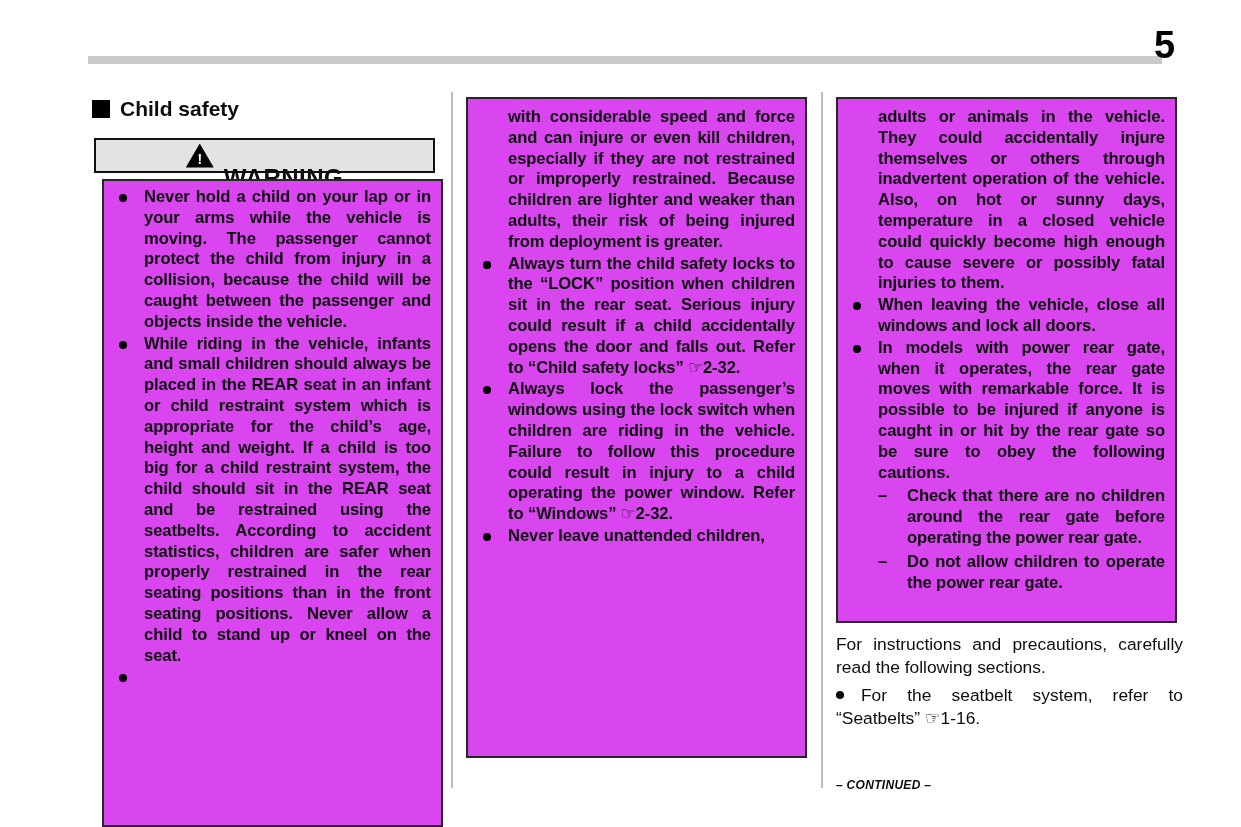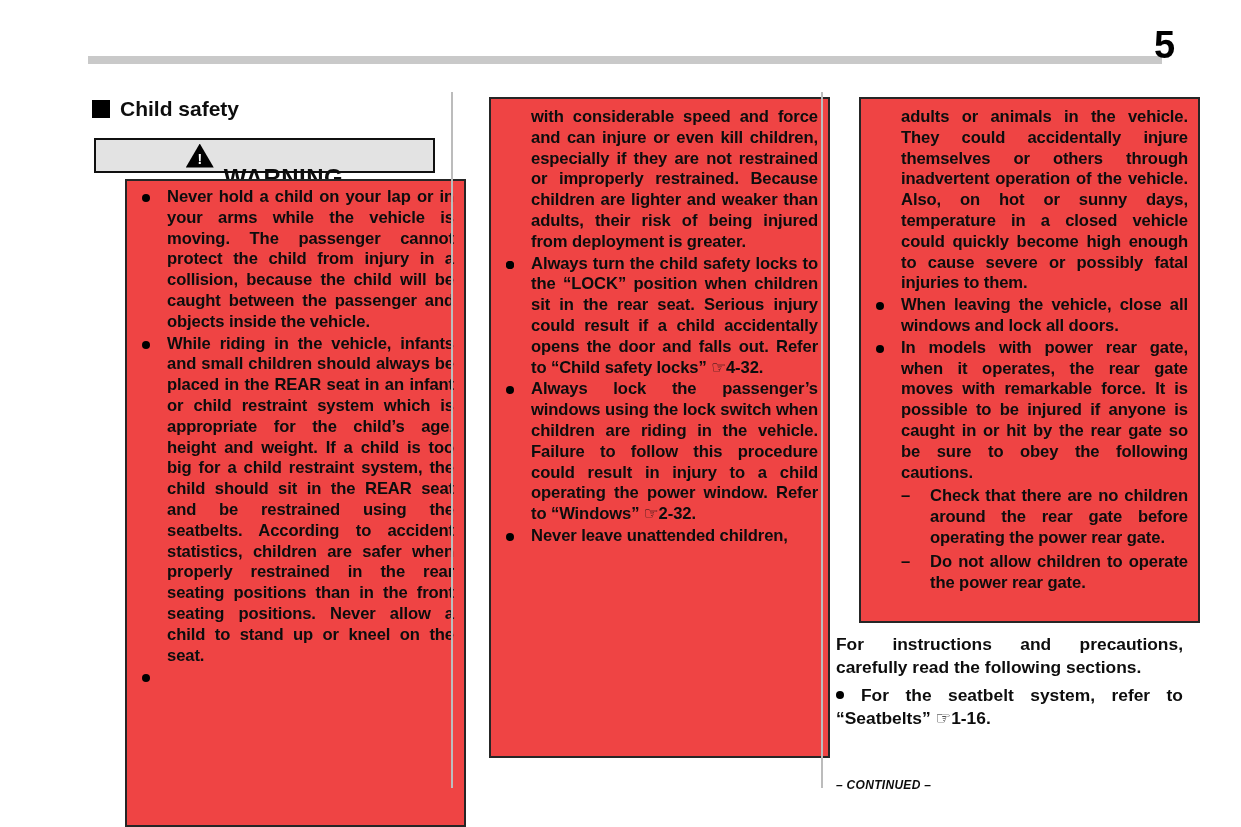--- a/index.html
+++ b/index.html
@@ -21,22 +21,22 @@
   }
   .warn-word { font-size:24px; font-weight:bold; letter-spacing:0.5px;margin-top:44px; }
   .warn-tri {
     width:28px; height:24px; background:#000;
     clip-path:polygon(50% 0, 100% 100%, 0 100%);
     display:flex; align-items:flex-end; justify-content:center;
   }
   .warn-tri .excl { color:#fff; font-weight:bold; font-size:14px; line-height:1; margin-bottom:2px; }
 
   .box {
-    position:absolute; background:#ef4444; border:2px solid #262626;
-    box-sizing:border-box; overflow:hidden;margin-left:23px;
+    position:absolute; background:#d946ef; border:2px solid #262626;
+    box-sizing:border-box; overflow:hidden;
   }
   .box-left  { left:102px;  top:179px; width:341px; height:648px; padding:5px 10px 0 0; }
   .box-mid   { left:466px; top:97px;  width:341px; height:661px; padding:8px 10px 0 0; }
   .box-right { left:836px; top:97px;  width:341px; height:526px; padding:8px 10px 8px 0; }
 
   .box p.cont, .box li {
     font-size:16.6px; line-height:20.8px; font-weight:bold;
     text-align:justify; letter-spacing:-0.1px;
   }
   .box p.cont { margin:0 0 0 40px; }
@@ -45,21 +45,21 @@
   .dot { position:absolute; left:15px; top:7px; width:8px; height:8px; background:#000; border-radius:50%; }
 
   ul.sub { margin-top:2px; }
   ul.sub li { padding-left:29px; margin-top:3px; }
   ul.sub .dash { position:absolute; left:0; top:0; font-weight:bold; }
 
   .divider { position:absolute; top:92px; width:2px; height:696px; background:#bcbcbc; }
   .d1 { left:451px; } .d2 { left:821px; }
 
   .right-footer { position:absolute; left:836px; top:633px; width:347px; font-size:17.4px; line-height:23px; }
-  .right-footer p { margin:0; text-align:justify; font-weight:bold; }
+  .right-footer p { margin:0; text-align:justify; font-weight:normal; }
   .right-footer .fb { margin-top:5px; }
   .fdot { display:inline-block; width:8px; height:8px; border-radius:50%; background:#000; margin-right:17px; transform:translateY(-2px); }
 
   .continued { position:absolute; left:836px; top:778px; width:341px; text-align:left;
     font-weight:bold; font-style:italic; font-size:12px; letter-spacing:0.3px; }
 </style>
 </head>
 <body>
 
 <div class="page">
@@ -83,21 +83,21 @@
       <li><span class="dot"></span><span>Never hold a child on your lap or in your arms while the vehicle is moving. The passenger cannot protect the child from injury in a collision, because the child will be caught between the passenger and objects inside the vehicle.</span></li>
       <li><span class="dot"></span><span>While riding in the vehicle, infants and small children should always be placed in the REAR seat in an infant or child restraint system which is appropriate for the child’s age, height and weight. If a child is too big for a child restraint system, the child should sit in the REAR seat and be restrained using the seatbelts. According to accident statistics, children are safer when properly restrained in the rear seating positions than in the front seating positions. Never allow a child to stand up or kneel on the seat.</span></li>
       <li><span class="dot"></span></li>
     </ul>
   </div>
 
   <div class="box box-mid">
     <p class="cont">with considerable speed and force and can injure or even kill children, especially if they are not restrained or improperly restrained. Because children are lighter and weaker than adults, their risk of being injured from deployment is greater.</p>
     <ul>
       <li><span class="dot"></span></li>
-      <li><span class="dot"></span><span>Always turn the child safety locks to the “LOCK” position when children sit in the rear seat. Serious injury could result if a child accidentally opens the door and falls out. Refer to “Child safety locks” ☞4-32.</span></li>
+      <li><span class="dot"></span><span>Always turn the child safety locks to the “LOCK” position when children sit in the rear seat. Serious injury could result if a child accidentally opens the door and falls out. Refer to “Child safety locks” ☞2-32.</span></li>
       <li><span class="dot"></span><span>Always lock the passenger’s windows using the lock switch when children are riding in the vehicle. Failure to follow this procedure could result in injury to a child operating the power window. Refer to “Windows” ☞2-32.</span></li>
       <li><span class="dot"></span><span>Never leave unattended children,</span></li>
     </ul>
   </div>
 
   <div class="box box-right">
     <p class="cont">adults or animals in the vehicle. They could accidentally injure themselves or others through inadvertent operation of the vehicle. Also, on hot or sunny days, temperature in a closed vehicle could quickly become high enough to cause severe or possibly fatal injuries to them.</p>
     <ul>
       <li><span class="dot"></span><span>When leaving the vehicle, close all windows and lock all doors.</span></li>
       <li><span class="dot"></span><span>In models with power rear gate, when it operates, the rear gate moves with remarkable force. It is possible to be injured if anyone is caught in or hit by the rear gate so be sure to obey the following cautions.</span>

